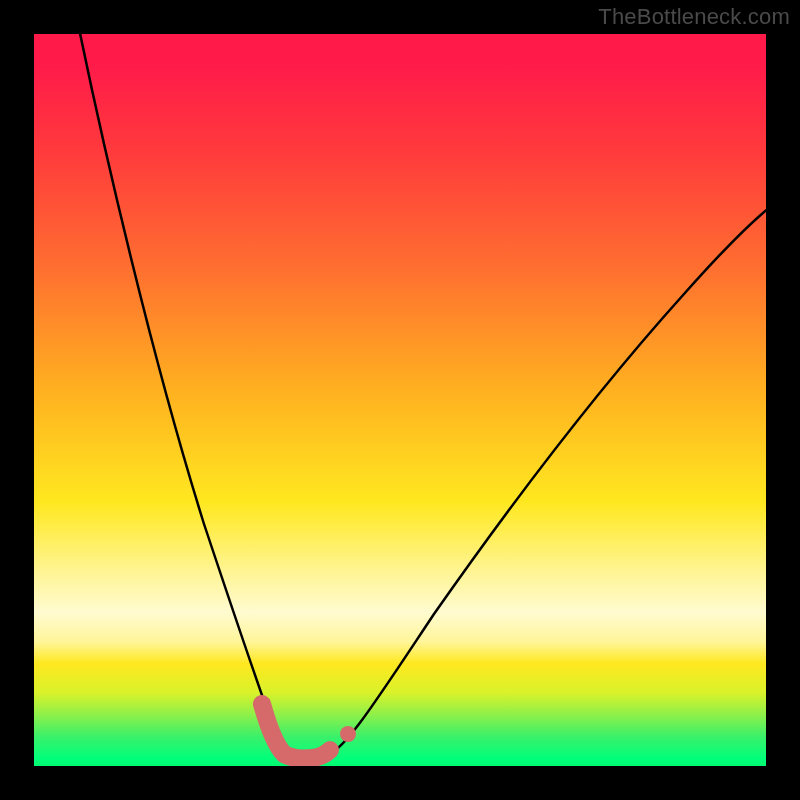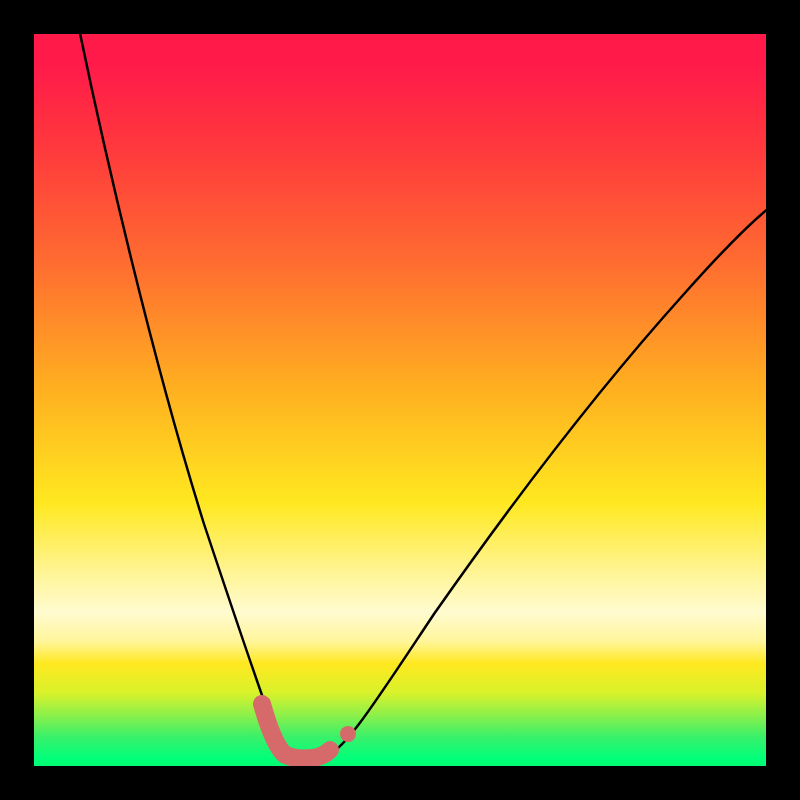--- a/index.html
+++ b/index.html
@@ -70,20 +70,21 @@
     stroke-linejoin: round;
   }
   .salmon-dot {
     fill: #d66a6a;
   }
 </style>
 </head>
 <body>
 
 <div class="frame">
+  <div class="watermark">TheBottleneck.com</div>
   <div class="plot">
     <div class="gradient-bg"></div>
     <svg class="curves" viewBox="0 0 732 732" preserveAspectRatio="none">
 
       <path class="curve-black" d="M 38 -40
            C 70 120, 120 330, 170 490
            C 200 580, 220 640, 240 695
            C 248 714, 255 720, 262 723"></path>
 
       <path class="curve-black" d="M 290 723

